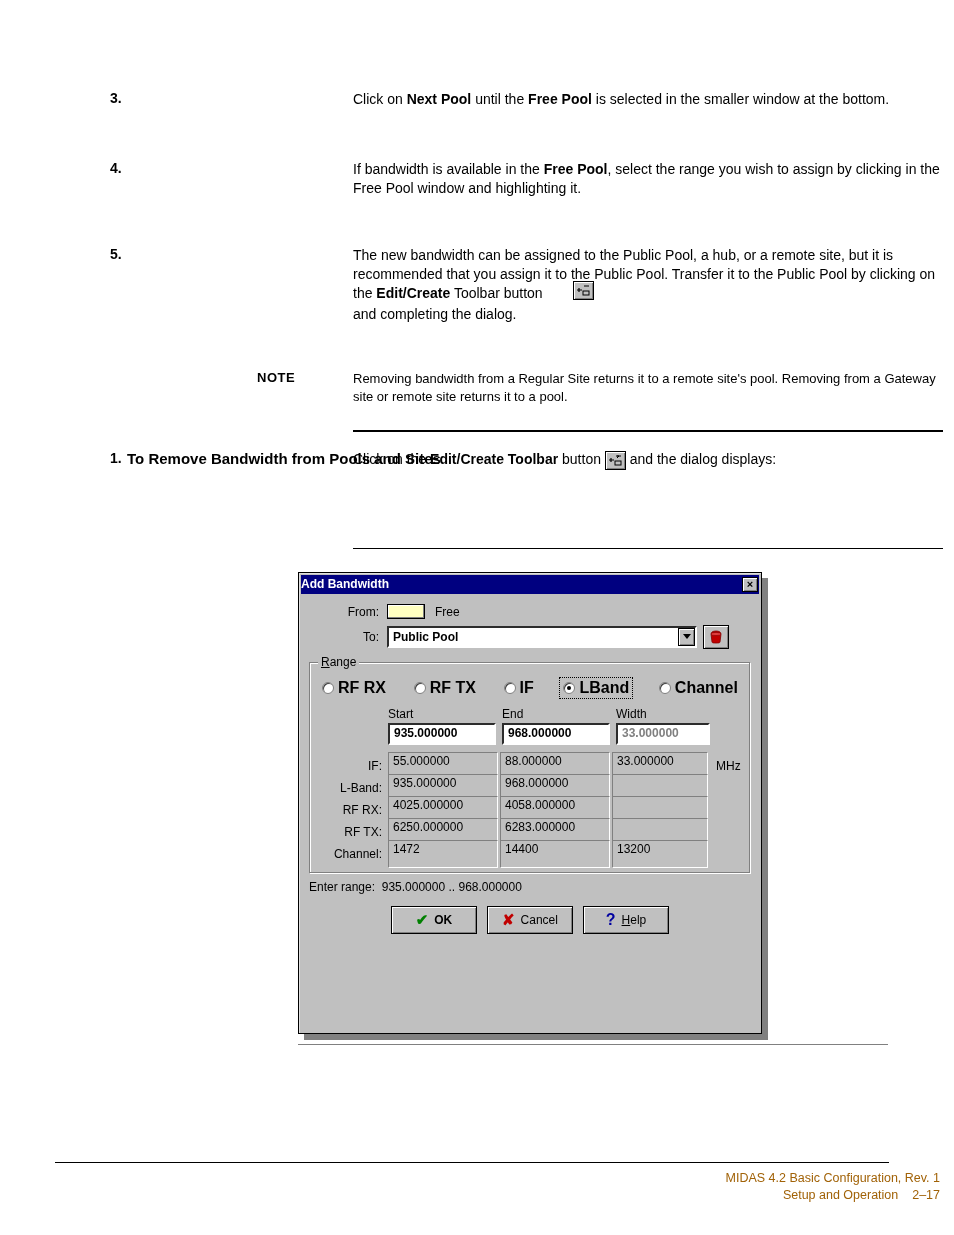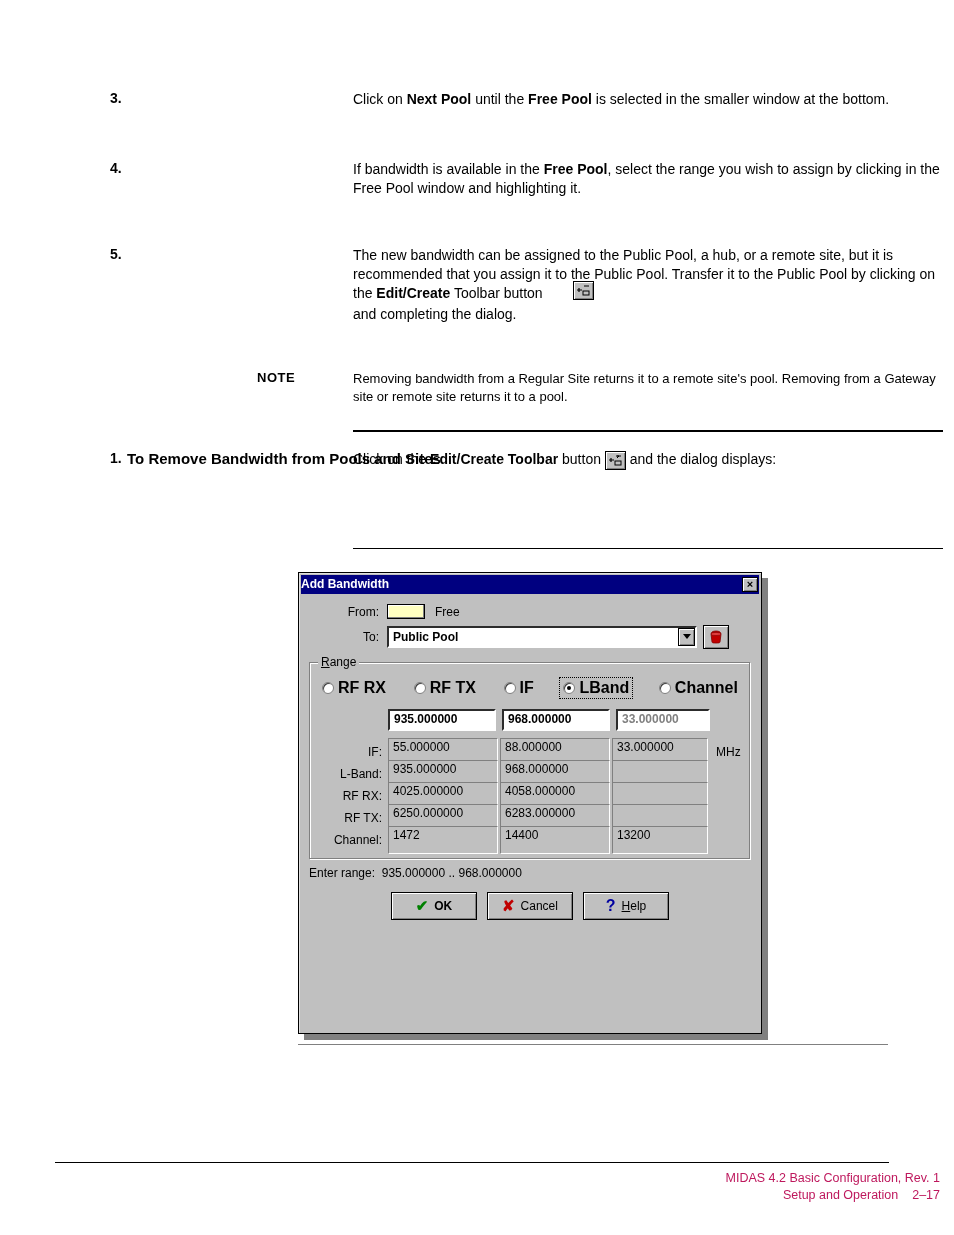--- a/index.html
+++ b/index.html
@@ -34,21 +34,21 @@
     line-height: 1.35;
     font-family: "Helvetica", Arial, sans-serif;
   }
   .sep-thick { position:absolute; left:298px; width:590px; border-top:2px solid #000; }
   .sep-thin { position:absolute; left:298px; width:590px; border-top:1px solid #000; }
   .subhead {
     position:absolute; left:72px; font-size:15px; font-weight:bold; font-family:"Helvetica",Arial,sans-serif;text-align:center;
   }
   .note-label { font-size:13px; font-weight:bold; letter-spacing:0.5px; }
   .footer {
-    position:absolute; left:0; width:940px; top:1170px; text-align:right; font-size:12.5px; font-family:"Helvetica",Arial,sans-serif; color:#be185d; line-height:1.35;
+    position:absolute; left:0; width:940px; top:1170px; text-align:right; font-size:12.5px; font-family:"Helvetica",Arial,sans-serif; color:#a16207; line-height:1.35;
   }
   .footer-line { position:absolute; left:55px; top:1162px; width:834px; border-top:1.5px solid #000; }
 
   
   .tb-icon {
     display:inline-block; width:21px; height:19px;
     background:#c0c0c0;
     border:1px solid #000;
     box-shadow: inset 1px 1px 0 #fff, inset -1px -1px 0 #808080;
     position:relative; vertical-align:middle;
@@ -279,20 +279,25 @@
         <label class="radio-item selected">
             <span class="radio-dot checked"></span>
             <span>LBand</span>
           </label>
         <label class="radio-item">
             <span class="radio-dot"></span>
             <span>Channel</span>
           </label>
       </div>
 
+      <div class="colhdr">
+        <div>Start</div>
+        <div>End</div>
+        <div>Width</div>
+      </div>
       <div class="edit-row">
         <div class="tb w108">935.000000</div>
         <div class="tb w108">968.000000</div>
         <div class="tb ro w94">33.000000</div>
       </div>
 
       <div class="grid-row">
         <div class="glbl">IF:</div>
         <div class="cell">55.000000</div>
         <div class="cell">88.000000</div>

